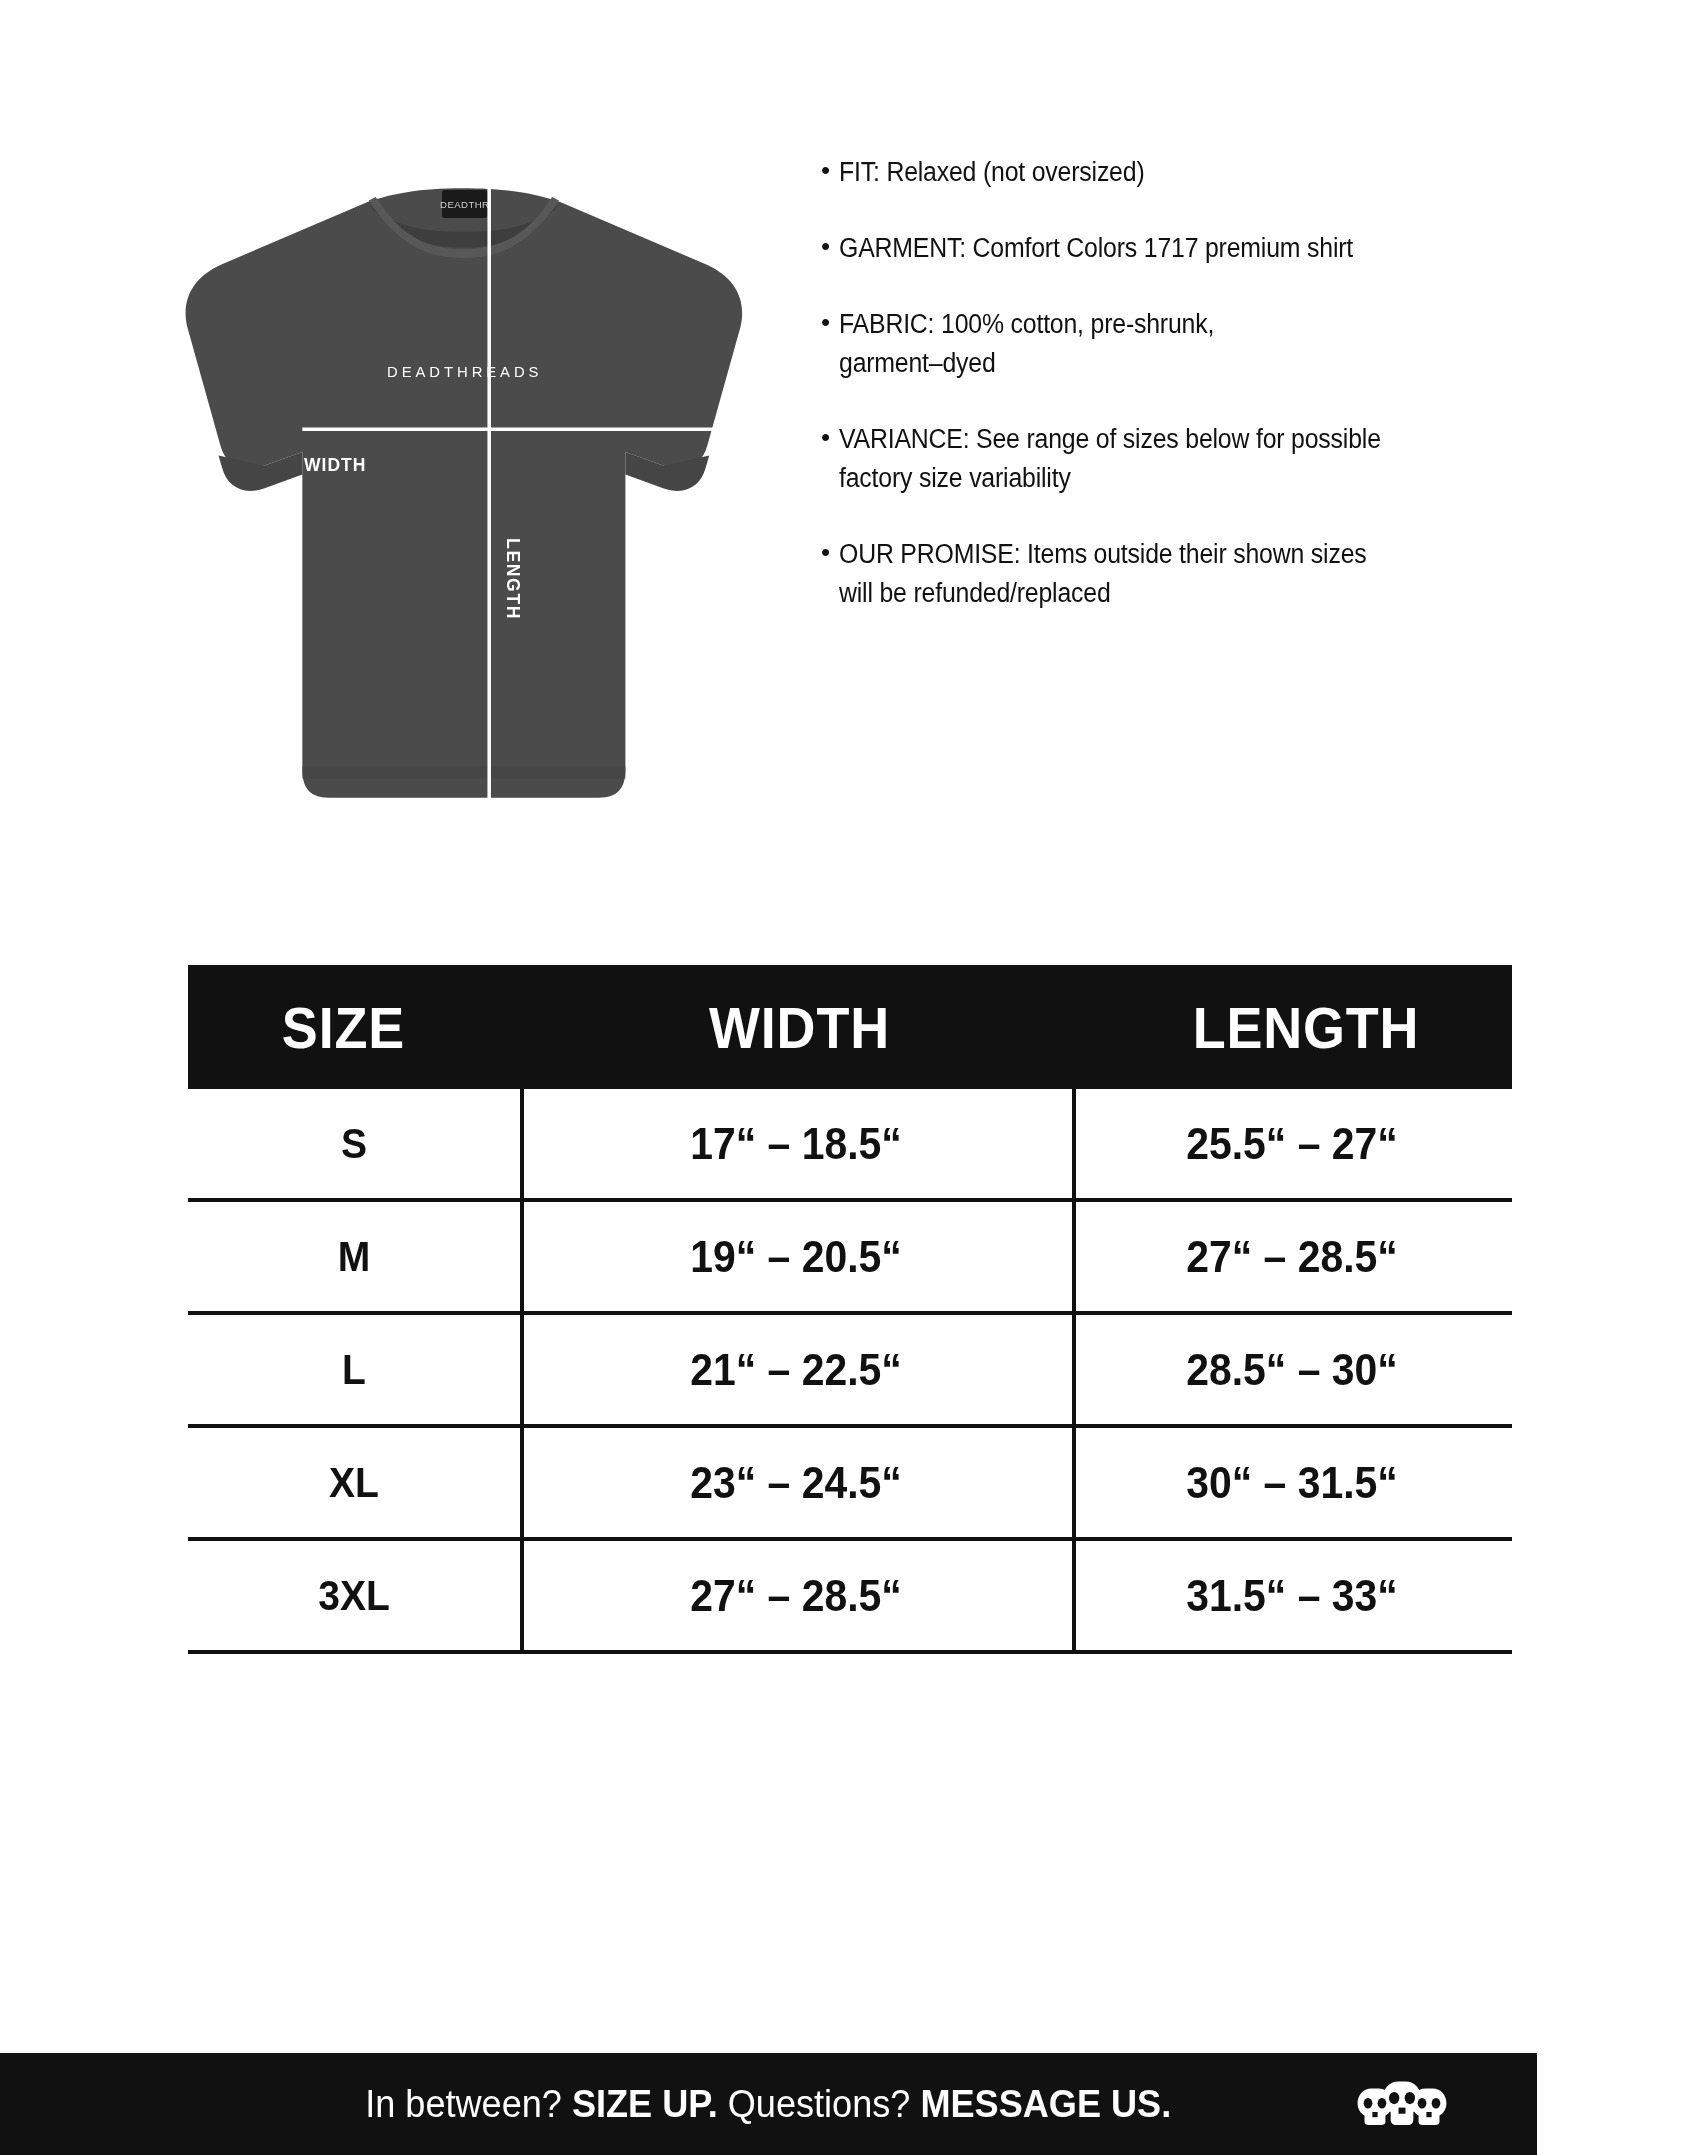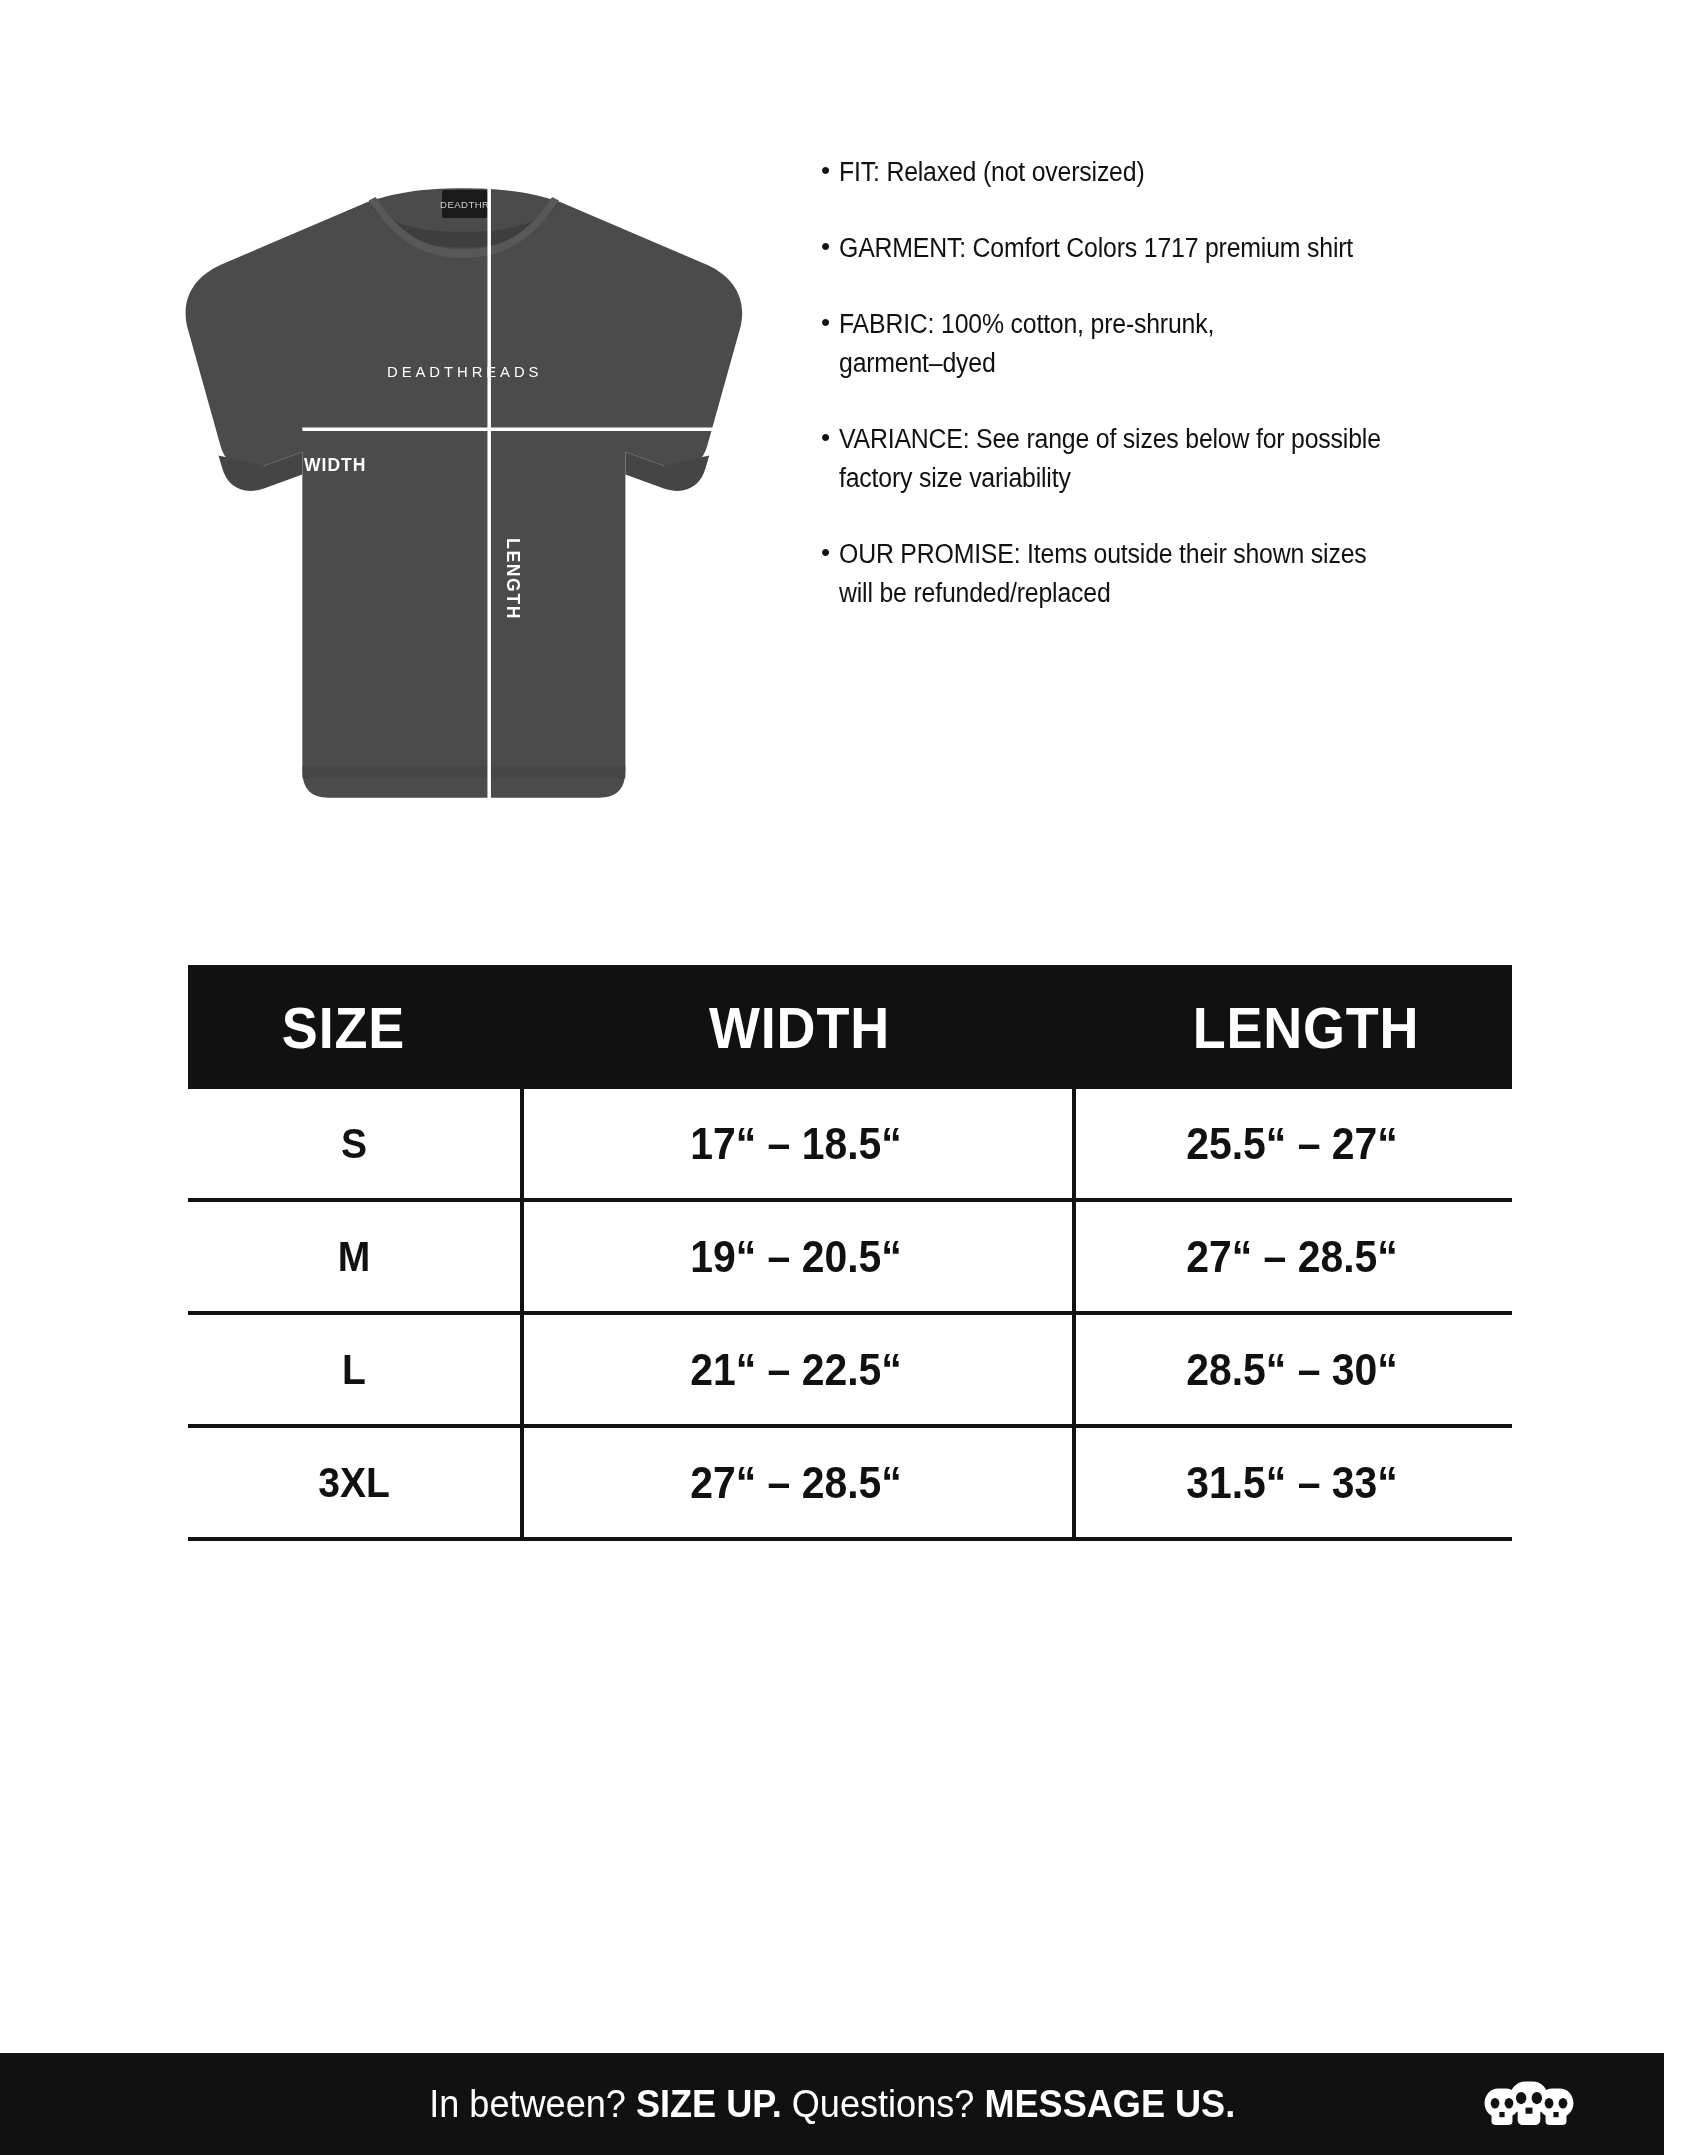--- a/index.html
+++ b/index.html
@@ -135,21 +135,21 @@
     background: #111111;
   }
   .vline.v1 { left: 332px; }
   .vline.v2 { left: 884px; }
 
   
   .footer {
     position: absolute;
     left: 0;
     bottom: 0;
-    width: 1664px;
+    width: 1537px;
     height: 103px;
     background: #111111;
     display: flex;
     align-items: center;
     justify-content: center;
   }
   .footer-text {
     color: #ffffff;
     font-family: "Liberation Sans Narrow", "Liberation Sans", sans-serif;
     font-size: 38px;
@@ -272,20 +272,27 @@
     </div>
 
     <div class="trow">
       <div class="vline v1"></div>
       <div class="vline v2"></div>
       <div class="td size col-size">L</div>
       <div class="td col-width">21“ – 22.5“</div>
       <div class="td col-length">28.5“ – 30“</div>
     </div>
 
+    <div class="trow">
+      <div class="vline v1"></div>
+      <div class="vline v2"></div>
+      <div class="td size col-size">XL</div>
+      <div class="td col-width">23“ – 24.5“</div>
+      <div class="td col-length">30“ – 31.5“</div>
+    </div>
 
 
     <div class="trow">
       <div class="vline v1"></div>
       <div class="vline v2"></div>
       <div class="td size col-size">3XL</div>
       <div class="td col-width">27“ – 28.5“</div>
       <div class="td col-length">31.5“ – 33“</div>
     </div>
 

